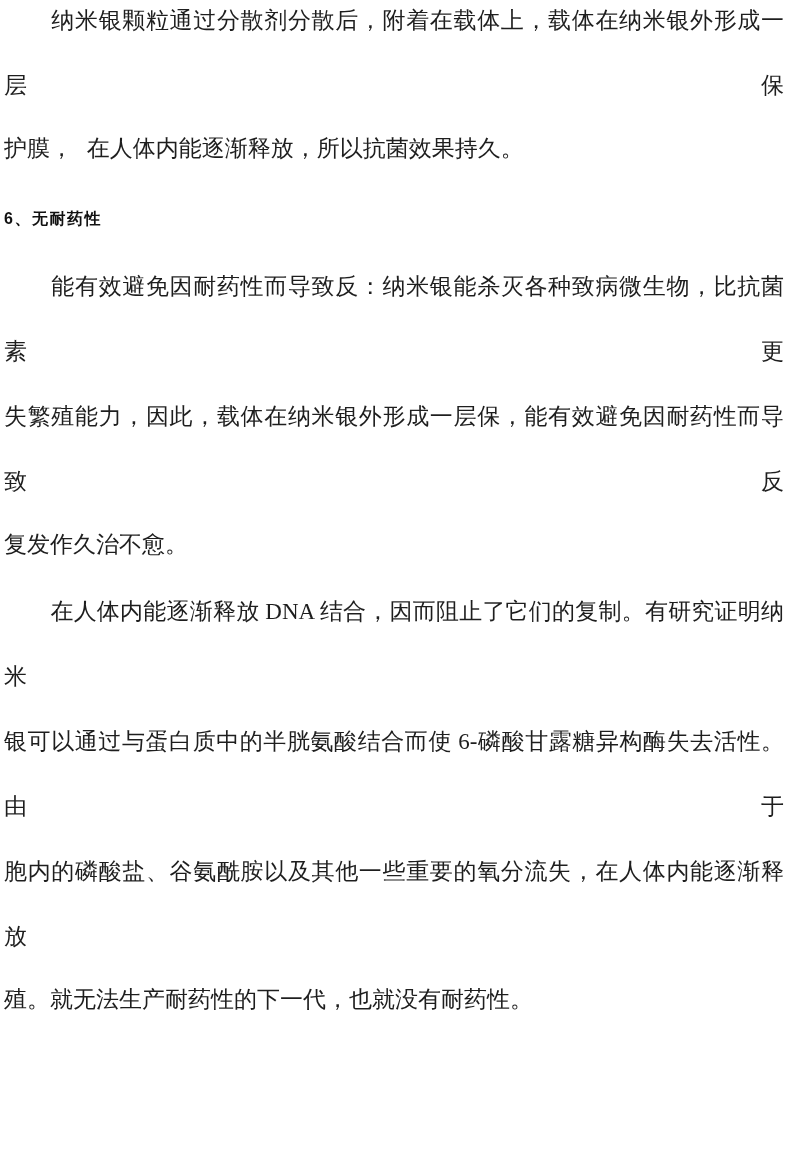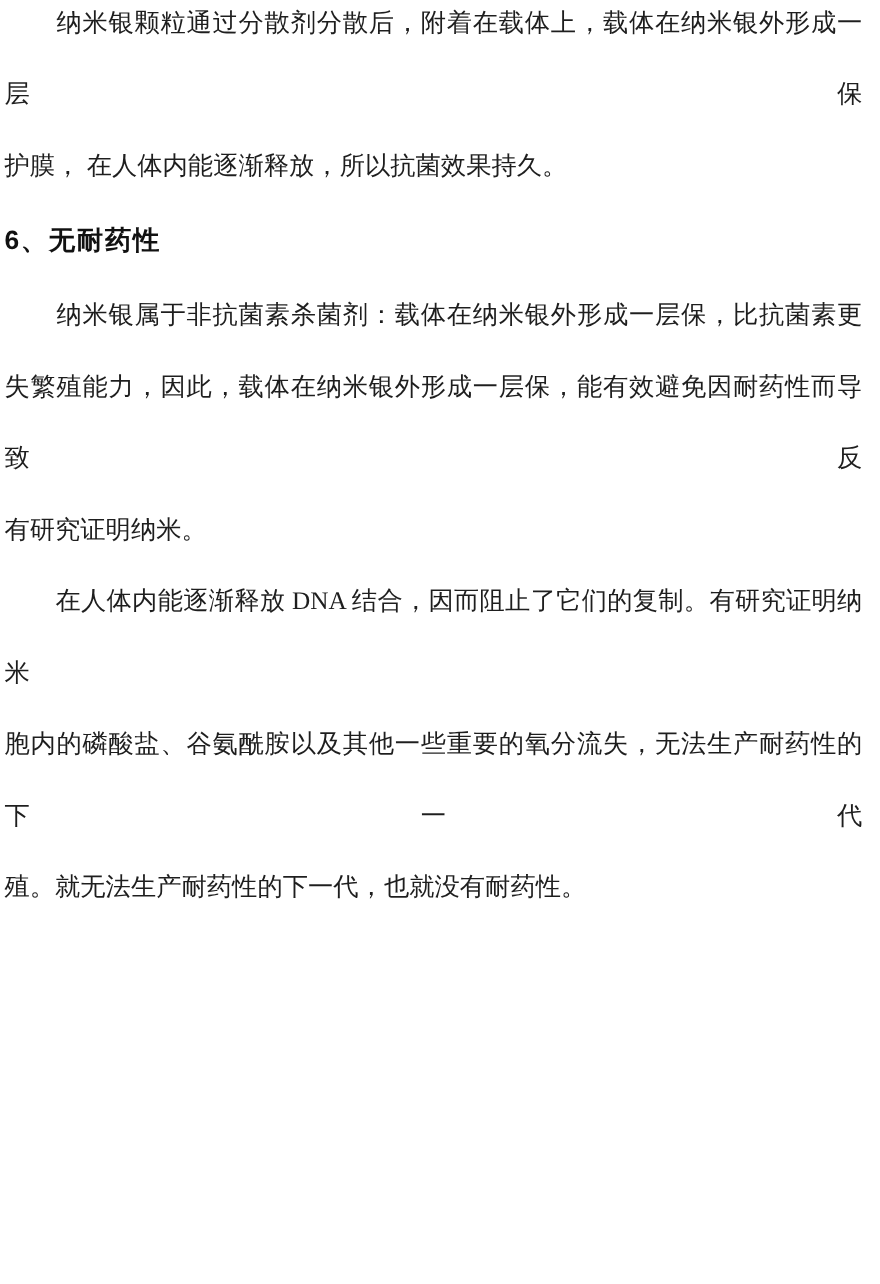--- a/index.html
+++ b/index.html
@@ -19,39 +19,41 @@
     font-family: "Liberation Serif", serif;
     font-size: 23px;
     line-height: 65px;
     color: #1e1e1e;
     text-align: justify;
     text-align-last: justify;
     white-space: pre-wrap;
   }
   .doc-line.para-end {
     text-align-last: left;
+    font-family: Liberation Mono, monospace;
   }
   .doc-heading {
     font-family: "Liberation Sans", sans-serif;
     font-weight: 700;
-    font-size: 24px;
+    font-size: 16px;
     line-height: 65px;
     letter-spacing: 1.5px;
     color: #111111;
     margin: 3px 0;
     text-align: left;
     white-space: pre-wrap;
   }
 </style>
 </head>
 <body>
 
 <div class="page">
     <div class="doc-line">　　纳米银颗粒通过分散剂分散后，附着在载体上，载体在纳米银外形成一层保</div>
     <div class="doc-line para-end">护膜， 在人体内能逐渐释放，所以抗菌效果持久。</div>
     <div class="doc-heading">6、无耐药性</div>
-    <div class="doc-line">　　纳米银属于非抗菌素杀菌剂：载体在纳米银外形成一层保，比抗菌素更</div>
+    <div class="doc-line">　　能有效避免因耐药性而导致反：纳米银能杀灭各种致病微生物，比抗菌素更</div>
     <div class="doc-line">失繁殖能力，因此，载体在纳米银外形成一层保，能有效避免因耐药性而导致反</div>
-    <div class="doc-line para-end">有研究证明纳米。</div>
+    <div class="doc-line para-end">复发作久治不愈。</div>
     <div class="doc-line">　　在人体内能逐渐释放 DNA 结合，因而阻止了它们的复制。有研究证明纳米</div>
-    <div class="doc-line">胞内的磷酸盐、谷氨酰胺以及其他一些重要的氧分流失，无法生产耐药性的下一代</div>
+    <div class="doc-line">银可以通过与蛋白质中的半胱氨酸结合而使 6-磷酸甘露糖异构酶失去活性。由于</div>
+    <div class="doc-line">胞内的磷酸盐、谷氨酰胺以及其他一些重要的氧分流失，在人体内能逐渐释放</div>
     <div class="doc-line para-end">殖。就无法生产耐药性的下一代，也就没有耐药性。</div>
   </div>
 
 </body></html>

